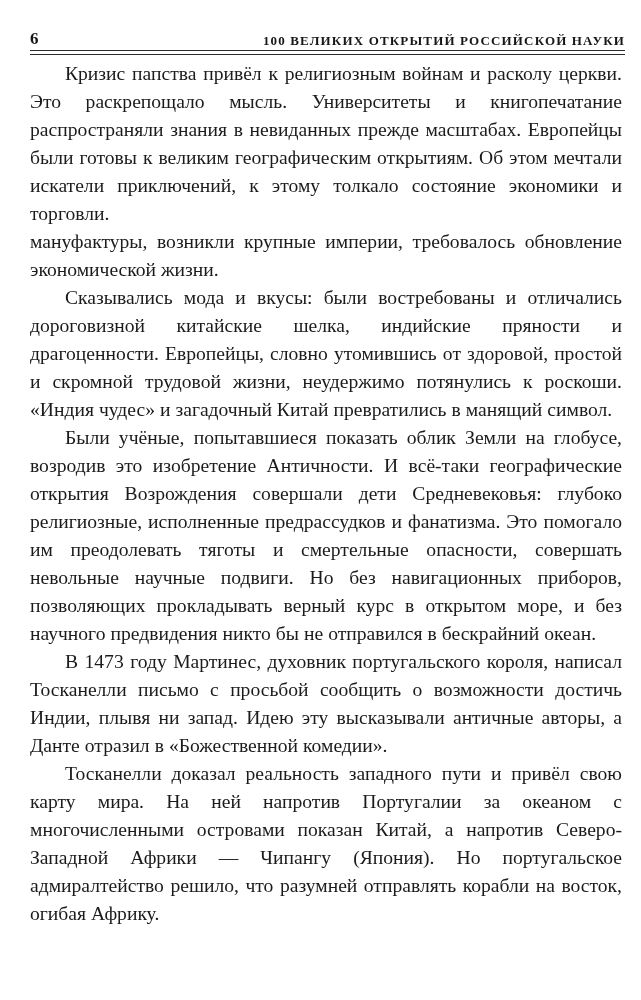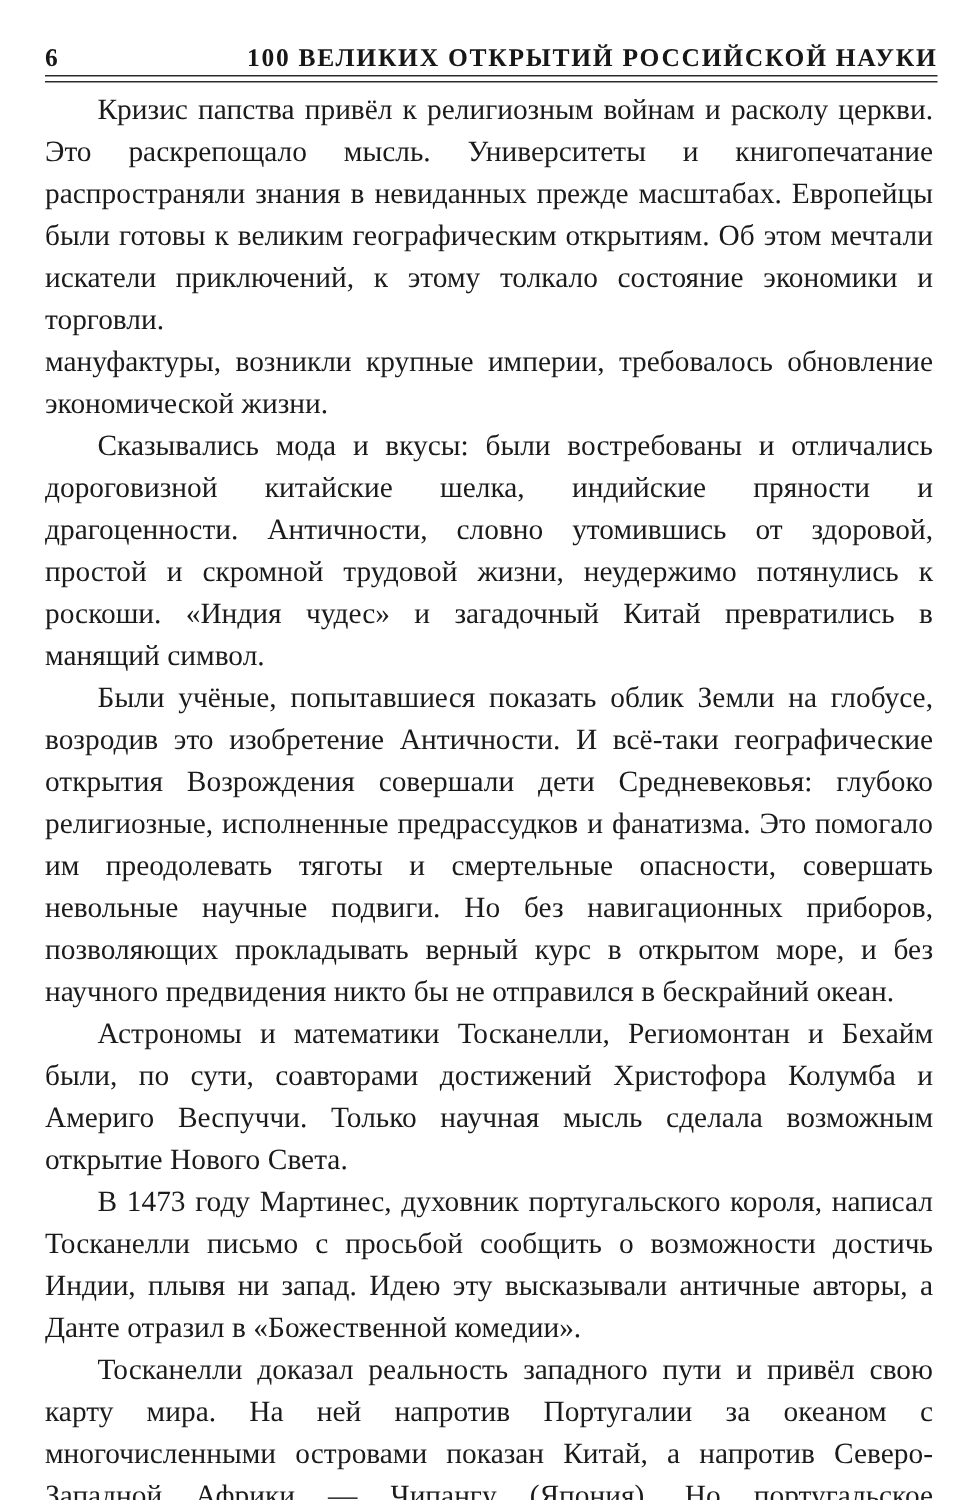--- a/index.html
+++ b/index.html
@@ -38,21 +38,21 @@
     font-family: "Liberation Serif", "DejaVu Serif", serif;
     font-size: 17px;
     font-weight: 700;
     line-height: 1;
     color: #171717;
     padding-bottom: 1px;
     letter-spacing: 0px;
   }
   .head-title {
     font-family: "Liberation Serif", "DejaVu Serif", serif;
-    font-size: 17px;
+    font-size: 13px;
     font-weight: 700;
     line-height: 1;
     letter-spacing: 1.15px;
     color: #171717;
     white-space: nowrap;
     padding-right: 0px;
     padding-bottom: 1px;
   }
 
   .head-rule {
@@ -107,21 +107,20 @@
   </div>
 
   <div class="head-rule">
     <div class="r1"></div>
     <div class="r2"></div>
   </div>
 
   <div class="textblock">
     <p class="para">Кризис папства привёл к религиозным войнам и расколу церкви. Это раскрепощало мысль. Университеты и книгопечатание распространяли знания в невиданных прежде масштабах. Европейцы были готовы к великим географическим открытиям. Об этом мечтали искатели приключений, к этому толкало состояние экономики и торговли.</p>
     <p class="para cont">мануфактуры, возникли крупные империи, требовалось обновление экономической жизни.</p>
-    <p class="para">Сказывались мода и вкусы: были востребованы и отличались дороговизной китайские шелка, индийские пряности и драгоценности. Античности, словно утомившись от здоровой, простой и скромной трудовой жизни, неудержимо потянулись к роскоши. «Индия чудес» и загадочный Китай превратились в манящий символ.</p>
+    <p class="para">Сказывались мода и вкусы: были востребованы и отличались дороговизной китайские шелка, индийские пряности и драгоценности. Европейцы, словно утомившись от здоровой, простой и скромной трудовой жизни, неудержимо потянулись к роскоши. «Индия чудес» и загадочный Китай превратились в манящий символ.</p>
     <p class="para">Были учёные, попытавшиеся показать облик Земли на глобусе, возродив это изобретение Античности. И всё-таки географические открытия Возрождения совершали дети Средневековья: глубоко религиозные, исполненные предрассудков и фанатизма. Это помогало им преодолевать тяготы и смертельные опасности, совершать невольные научные подвиги. Но без навигационных приборов, позволяющих прокладывать верный курс в открытом море, и без научного предвидения никто бы не отправился в бескрайний океан.</p>
-    <p class="para">Астрономы и математики Тосканелли, Региомонтан и Бехайм были, по сути, соавторами достижений Христофора Колумба и Америго Веспуччи. Только научная мысль сделала возможным открытие Нового Света.</p>
     <p class="para">В 1473 году Мартинес, духовник португальского короля, написал Тосканелли письмо с просьбой сообщить о возможности достичь Индии, плывя ни запад. Идею эту высказывали античные авторы, а Данте отразил в «Божественной комедии».</p>
     <p class="para">Тосканелли доказал реальность западного пути и привёл свою карту мира. На ней напротив Португалии за океаном с многочисленными островами показан Китай, а напротив Северо-Западной Африки — Чипангу (Япония). Но португальское адмиралтейство решило, что разумней отправлять корабли на восток, огибая Африку.</p>
 
   </div>
 
 </div>
 
 </body></html>

